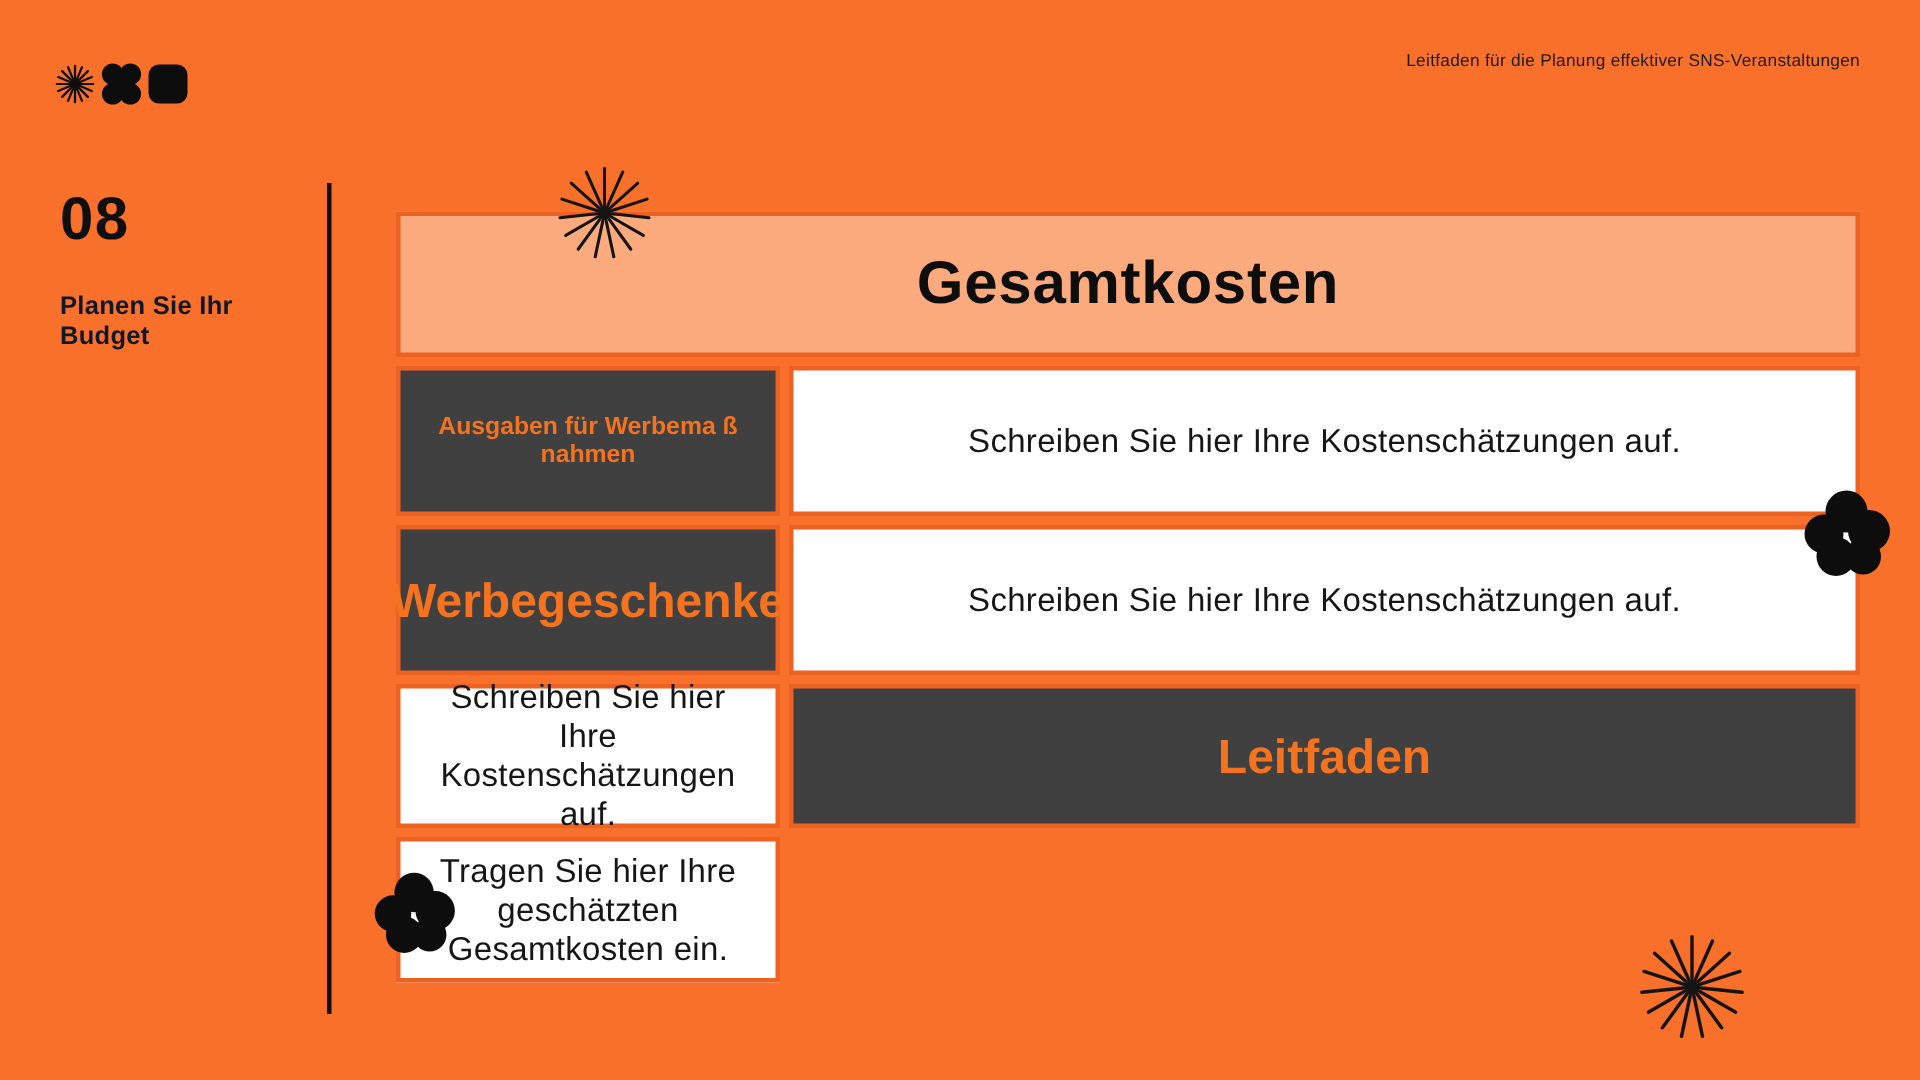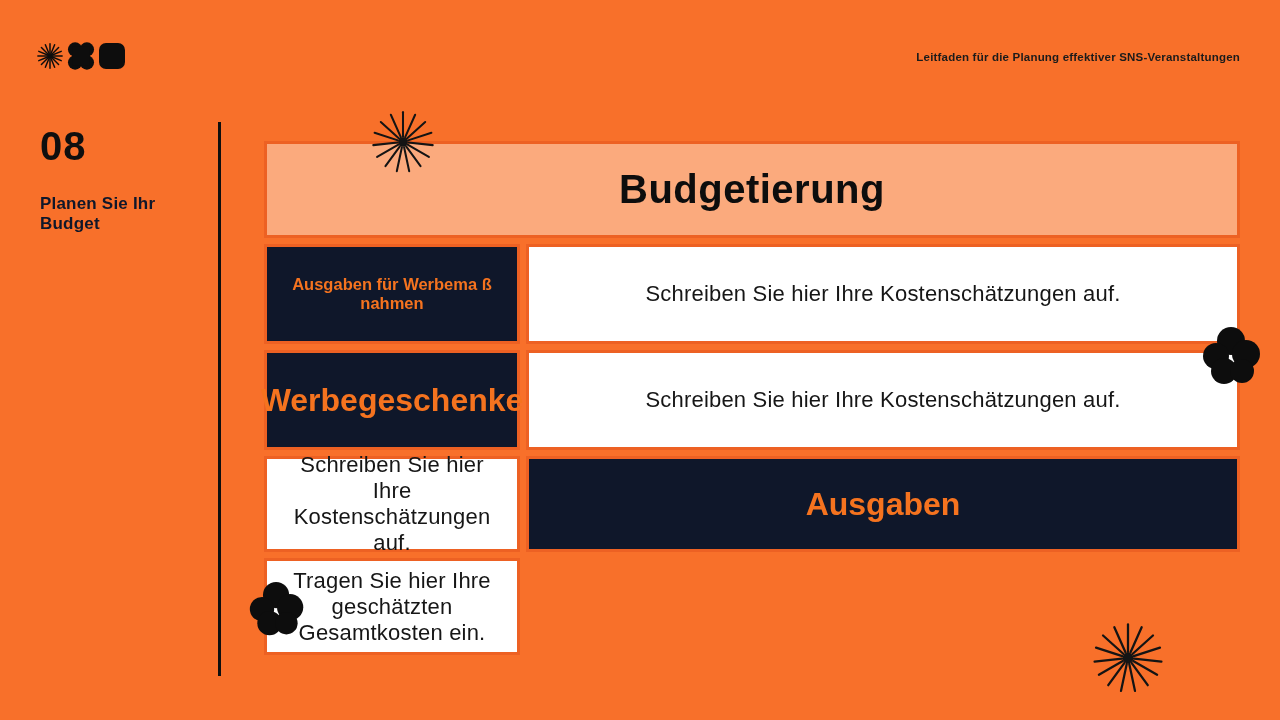--- a/index.html
+++ b/index.html
@@ -10,22 +10,22 @@
     font-family:"Liberation Sans", sans-serif;
     color:#141414;
   }
   .slide { position:absolute; inset:0; }
 
   
   .logo { position:absolute; left:36px; top:40px; display:flex; align-items:center; gap:2px; height:32px; }
   .logo svg { display:block; }
   .logo .sq { width:26px; height:26px; background:#0d0d0d; border-radius:7px; margin-left:1px; }
   .tagline {
-    position:absolute; top:51px; right:40px;
-    font-size:11.5px; font-weight:700; letter-spacing:0.2px; color:#1b1b1b;
+    position:absolute; top:35px; right:40px;
+    font-size:11.5px; font-weight:400; letter-spacing:0.2px; color:#1b1b1b;
   }
 
   
   .chapter-num {
     position:absolute; left:40px; top:124px;
     font-size:40px; font-weight:800; letter-spacing:1px; color:#0f0f0f;
   }
   .chapter-title {
     position:absolute; left:40px; top:194px; width:170px;
     font-size:17px; font-weight:800; color:#0f172a; letter-spacing:0.2px;
@@ -43,21 +43,21 @@
     grid-template-rows:97px 100px 100px 96px 97px;
     gap:6px;
   }
   .cell { border:3px solid #ED6123; display:flex; align-items:center; justify-content:center; text-align:center; }
   .cell.head {
     grid-column:1 / span 2;
     background:#FBAA7D;
     font-size:40px; font-weight:800; letter-spacing:0.5px; color:#0d0d0d;
   }
   .cell.label {
-    background:#0f172a;
+    background:#404040;
     color:#F5731F; font-weight:800; padding:20px 8px;
   }
   .cell.label.sm { font-size:16.5px; }
   .cell.label.lg { font-size:32px; }
   .cell.value {
     background:#ffffff;
     font-size:22px; font-weight:500; color:#161616; letter-spacing:0.2px; padding:4px 14px;
   }
 
   
@@ -111,31 +111,31 @@
     <span class="sq"></span>
   </div>
 
   <div class="tagline">Leitfaden für die Planung effektiver SNS-Veranstaltungen</div>
 
   <div class="chapter-num">08</div>
   <div class="chapter-title">Planen Sie Ihr Budget</div>
   <div class="vdivider"></div>
 
   <div class="budget-table">
-    <div class="cell head">Budgetierung</div>
+    <div class="cell head">Gesamtkosten</div>
 
     <div class="cell label sm">Ausgaben für Werbema ß nahmen</div>
     <div class="cell value">Schreiben Sie hier Ihre Kostenschätzungen auf.</div>
 
     <div class="cell label lg">Werbegeschenke</div>
     <div class="cell value">Schreiben Sie hier Ihre Kostenschätzungen auf.</div>
 
     <div class="cell value">Schreiben Sie hier Ihre Kostenschätzungen auf.</div>
 
-    <div class="cell label lg">Ausgaben</div>
+    <div class="cell label lg">Leitfaden</div>
     <div class="cell value">Tragen Sie hier Ihre geschätzten Gesamtkosten ein.</div>
   </div>
 
   <div class="deco burst-top">
     <svg width="64" height="64" viewBox="-30 -30 60 60">
       <g stroke="#141414" stroke-width="1.9" stroke-linecap="round">
         <line x1="0" y1="-5" x2="0" y2="-28" transform="rotate(0)"></line>
         <line x1="0" y1="-5" x2="0" y2="-28" transform="rotate(24)"></line>
         <line x1="0" y1="-5" x2="0" y2="-28" transform="rotate(48)"></line>
         <line x1="0" y1="-5" x2="0" y2="-28" transform="rotate(72)"></line>

